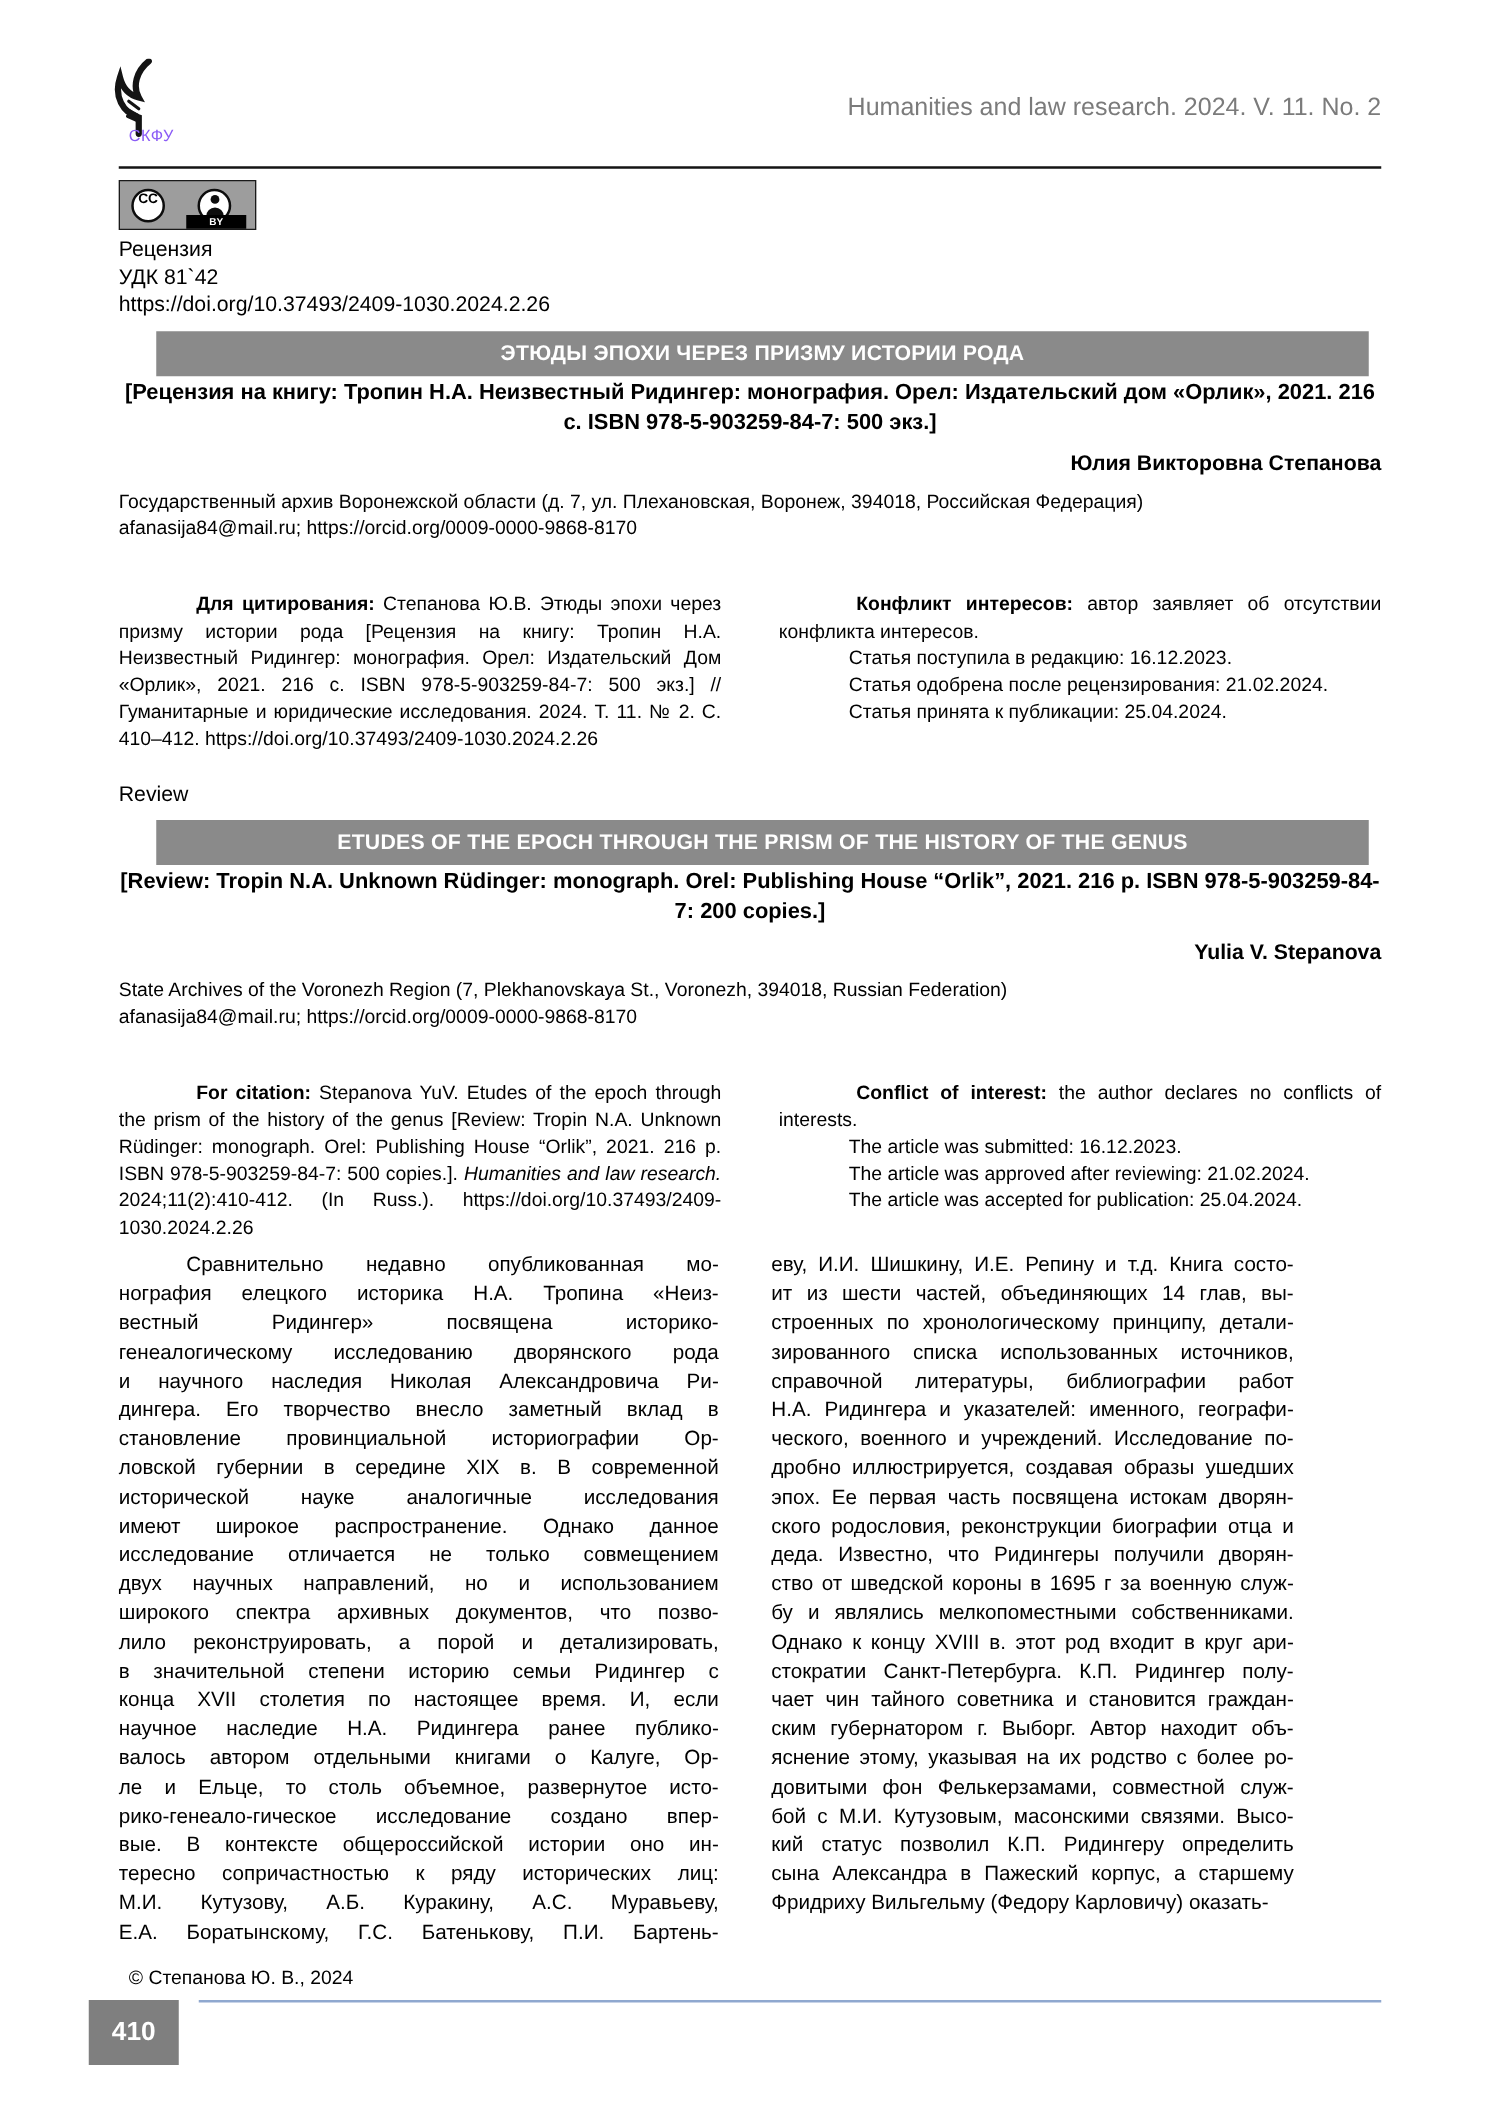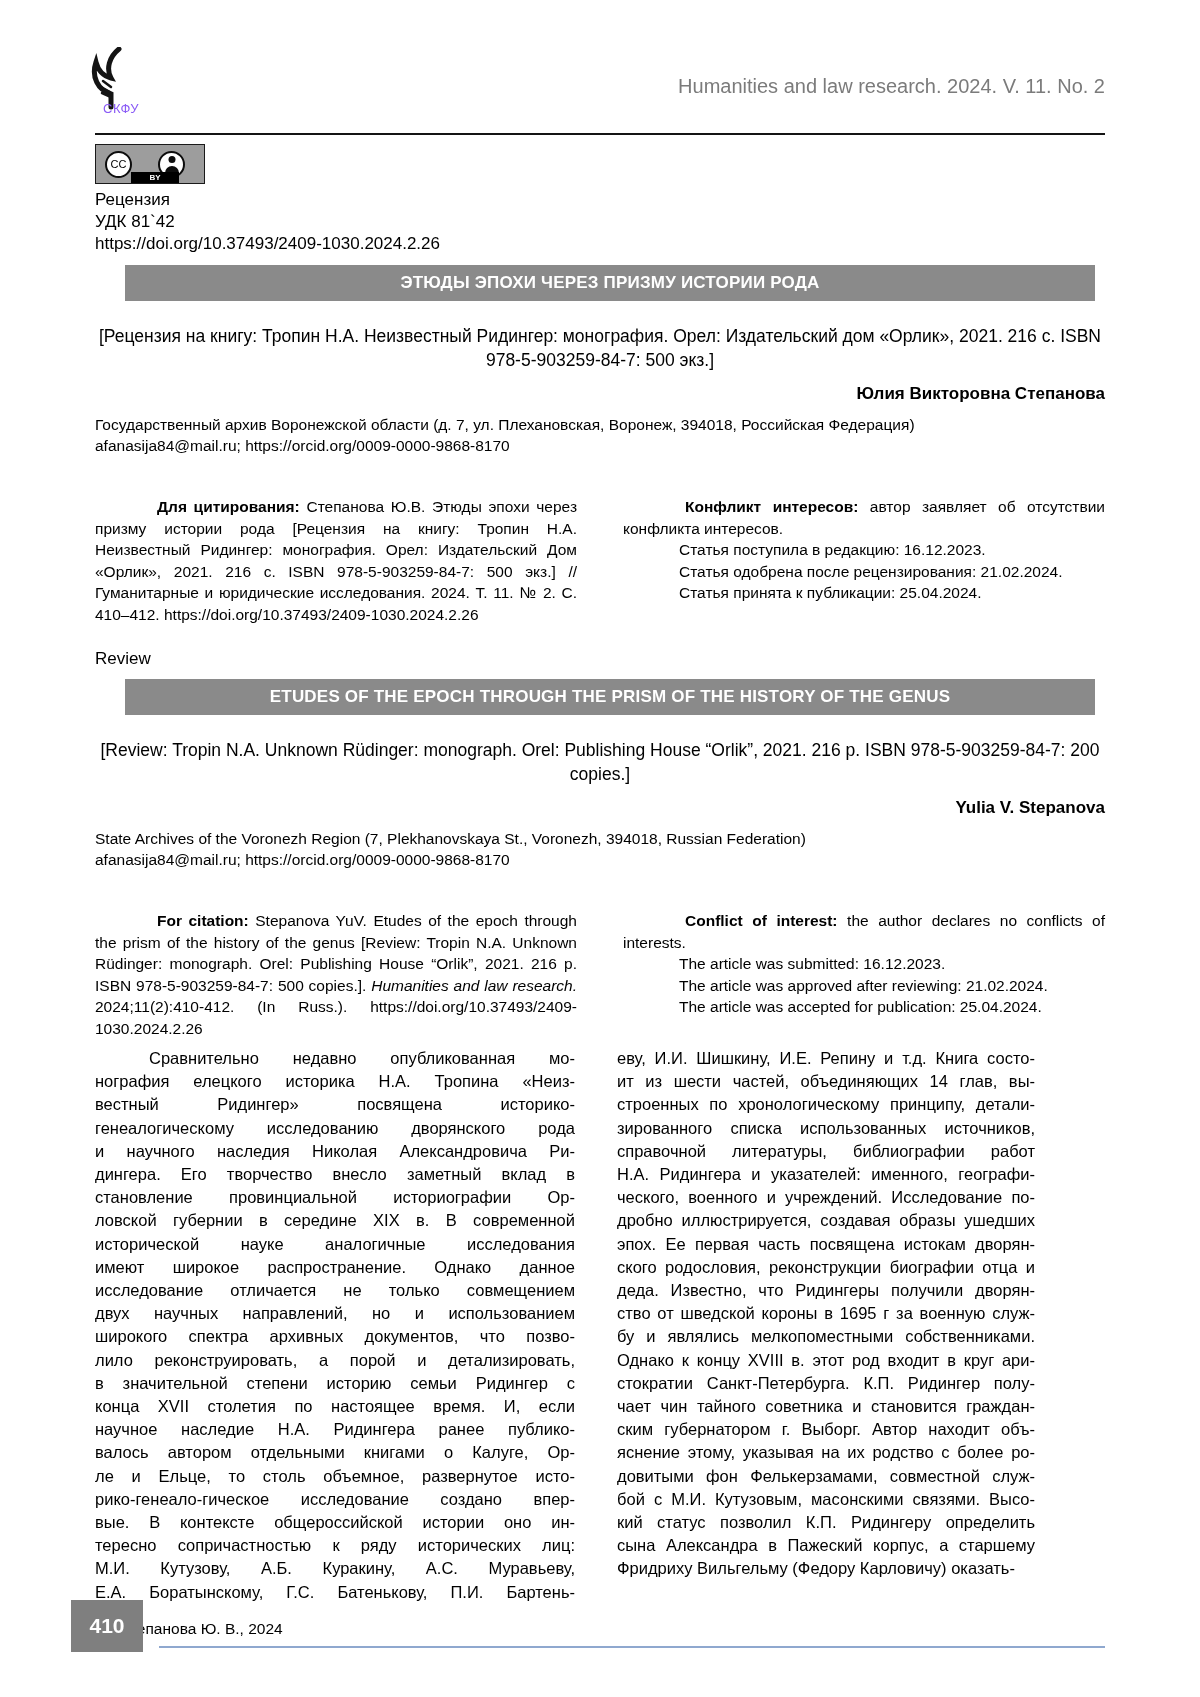--- a/index.html
+++ b/index.html
@@ -13,36 +13,36 @@
   .hdr { position:relative; height:88px; }
   .logo { position:absolute; left:-6px; top:2px; width:90px; }
   .logo svg { display:block; }
   .logo-text { font-size:13px; color:#8b5cf6; margin:-10px 0 16px 14px; letter-spacing:.5px; }
   .journal-title { text-align:right; color:#7b7b7b; font-size:20px; padding-top:30px; }
   .header-rule { border:none; border-top:2px solid #141414; margin:0; }
   
   .cc-badge { position:relative; width:110px; height:40px; background:#9d9d9d;
     border:1px solid #1a1a1a; margin-top:9px; display:flex; align-items:center; box-sizing:border-box; }
   .cc-circle { width:27px; height:27px; border-radius:50%; background:#fff; border:2.5px solid #0d0d0d;
-    display:flex; align-items:center; justify-content:center; font-weight:normal; font-size:11px; margin-left:9px; box-sizing:border-box;}
+    display:flex; align-items:flex-start; justify-content:center; font-weight:bold; font-size:11px; margin-left:9px; box-sizing:border-box;}
   .cc-circle.person { margin-left:26px; position:relative; }
   .person-glyph { position:relative; width:100%; height:100%; }
   .person-glyph::before { content:""; position:absolute; top:3px; left:50%; transform:translateX(-50%);
     width:7px; height:7px; border-radius:50%; background:#0d0d0d; }
   .person-glyph::after { content:""; position:absolute; bottom:2px; left:50%; transform:translateX(-50%);
     width:14px; height:8px; border-radius:7px 7px 0 0; background:#0d0d0d; }
-  .by-strip { position:absolute; right:25px; bottom:0; width:48px; height:11px; background:#000;
+  .by-strip { position:absolute; right:7px; bottom:0; width:48px; height:11px; background:#000;
     color:#fff; font-size:8px; font-weight:bold; text-align:center; line-height:11px; }
   
   .meta-line { font-size:17px; line-height:22px; }
   .meta-line.first { margin-top:5px; }
   
   .title-bar { background:#8a8a8a; color:#ffffff; font-weight:bold; font-size:17px;
     text-align:center; padding:8px 6px; margin:10px 10px 0 30px; letter-spacing:.2px; }
-  .subtitle { font-weight:normal; text-align:center; font-size:17.5px; line-height:24px; margin-top:23px; }
+  .subtitle { font-weight:bold; text-align:center; font-size:17.5px; line-height:24px; margin-top:0; }
   .author { font-weight:bold; text-align:right; font-size:17px; margin-top:12px; }
   .affiliation { font-size:15.5px; line-height:21px; margin-top:10px; }
   .article-type-en { font-size:17px; margin-top:24px; }
   
   .cite-grid { display:flex; margin-top:40px; font-size:15.5px; line-height:21.5px; }
   .cite-col { width:482px; }
   .cite-col + .cite-col { margin-left:46px; }
   .cite-col p { margin:0; text-align:justify; text-indent:62px; }
   .date-line { text-indent:56px; }
   .it { font-style:italic; }

